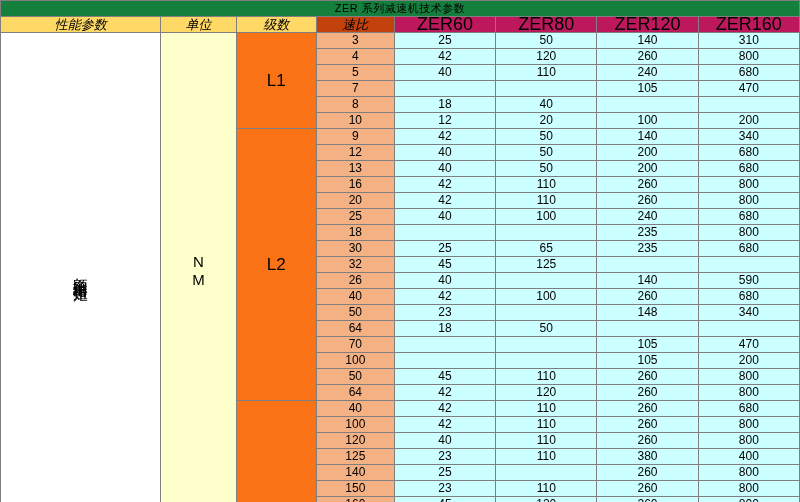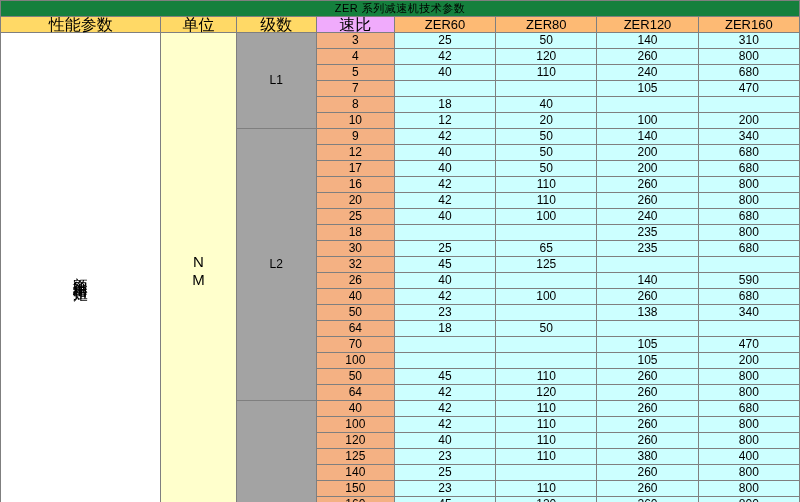--- a/index.html
+++ b/index.html
@@ -37,31 +37,32 @@
   .title-cell {
     background: #15803d;
     color: #ffffff;
     font-size: 11px;
     height: 20px;
     line-height: 20px;
     letter-spacing: 0.5px;
   }
   .hdr {
     background: #ffd966;
-    font-size: 16px;
+    font-size: 13px;
     height: 22px;
     line-height: 22px;
     font-weight: normal;
+    font-style: italic;
   }
   .hdr-ratio {
-    background: #f0abfc;
+    background: #c2410c;
   }
   .hdr-model {
-    background: #fdba74;
-    font-size: 13px;
+    background: #be185d;
+    font-size: 18px;
   }
   .param-cell {
     background: #ffffff;
     width: 160px;
   }
   .vert-text {
     writing-mode: vertical-rl;
     text-orientation: upright;
     letter-spacing: 2px;
     font-size: 15px;
@@ -72,23 +73,23 @@
     width: 75px;
   }
   .unit-text {
     writing-mode: vertical-rl;
     text-orientation: upright;
     font-size: 15px;
     letter-spacing: 1px;
     display: inline-block;
   }
   .stage-cell {
-    background: #a3a3a3;
+    background: #f97316;
     width: 80px;
-    font-size: 12px;
+    font-size: 17px;
   }
   .ratio-cell {
     background: #f4b183;
     width: 78px;
   }
   .val-cell {
     background: #ccffff;
     width: 101px;
   }
   col.c-param { width: 160px; }
@@ -181,21 +182,21 @@
           <td class="val-cell">340</td>
         </tr>
         <tr>
           <td class="ratio-cell">12</td>
           <td class="val-cell">40</td>
           <td class="val-cell">50</td>
           <td class="val-cell">200</td>
           <td class="val-cell">680</td>
         </tr>
         <tr>
-          <td class="ratio-cell">17</td>
+          <td class="ratio-cell">13</td>
           <td class="val-cell">40</td>
           <td class="val-cell">50</td>
           <td class="val-cell">200</td>
           <td class="val-cell">680</td>
         </tr>
         <tr>
           <td class="ratio-cell">16</td>
           <td class="val-cell">42</td>
           <td class="val-cell">110</td>
           <td class="val-cell">260</td>
@@ -247,21 +248,21 @@
           <td class="ratio-cell">40</td>
           <td class="val-cell">42</td>
           <td class="val-cell">100</td>
           <td class="val-cell">260</td>
           <td class="val-cell">680</td>
         </tr>
         <tr>
           <td class="ratio-cell">50</td>
           <td class="val-cell">23</td>
           <td class="val-cell"></td>
-          <td class="val-cell">138</td>
+          <td class="val-cell">148</td>
           <td class="val-cell">340</td>
         </tr>
         <tr>
           <td class="ratio-cell">64</td>
           <td class="val-cell">18</td>
           <td class="val-cell">50</td>
           <td class="val-cell"></td>
           <td class="val-cell"></td>
         </tr>
         <tr>

